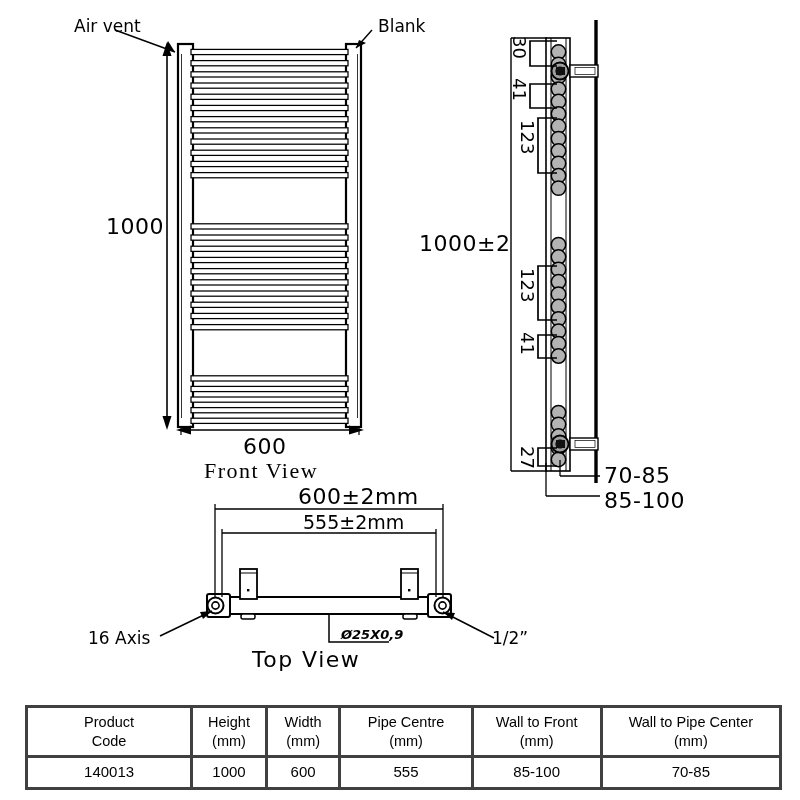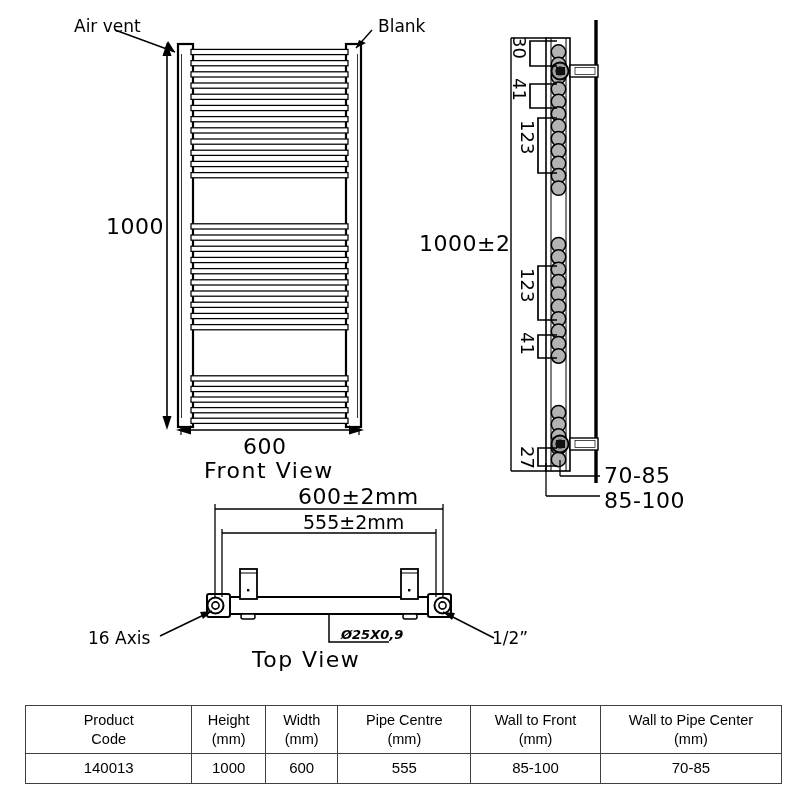--- a/index.html
+++ b/index.html
@@ -68,21 +68,21 @@
   
   #spec-table {
     position: absolute;
     left: 25px;
     top: 697px;
     width: 757px;
     border-collapse: collapse;
     font-family: "Liberation Sans", sans-serif;
   }
   #spec-table td, #spec-table th {
-    border: 1px solid #404040;
+    border: 3px solid #404040;
     text-align: center;
     font-weight: normal;
     font-size: 14.5px;
     line-height: 1.25;
     padding: 0;
   }
   #spec-table thead td {
     height: 47px;
   }
   #spec-table tbody td {
@@ -320,21 +320,21 @@
         <path d="M 443 604 L 455 605 L 452 612 Z" fill="#000"></path>
       </g>
     </g>
 
   </svg>
 
   <div class="lbl lbl-note" style="left:74px; top:10px;">Air vent</div>
   <div class="lbl lbl-note" style="left:378px; top:10px;">Blank</div>
   <div class="lbl lbl-dim" style="left:106px; top:208px;">1000</div>
   <div class="lbl lbl-dim" style="left:243px; top:428px;">600</div>
-  <div class="lbl lbl-view" style="left:204px; top:452px;">Front View</div>
+  <div class="lbl lbl-view" style="left:204px; top:452px;font-family:Liberation Serif, serif;">Front View</div>
 
   <div class="lbl lbl-rot" style="left:528px; top:28px;">30</div>
   <div class="lbl lbl-rot" style="left:528px; top:70px;">41</div>
   <div class="lbl lbl-rot" style="left:536px; top:112px;">123</div>
   <div class="lbl lbl-rot" style="left:536px; top:260px;">123</div>
   <div class="lbl lbl-rot" style="left:536px; top:324px;">41</div>
   <div class="lbl lbl-rot" style="left:536px; top:438px;">27</div>
 
   <div class="lbl lbl-dim" style="left:419px; top:225px;">1000±2</div>
   <div class="lbl lbl-dim" style="left:604px; top:457px;">70-85</div>

